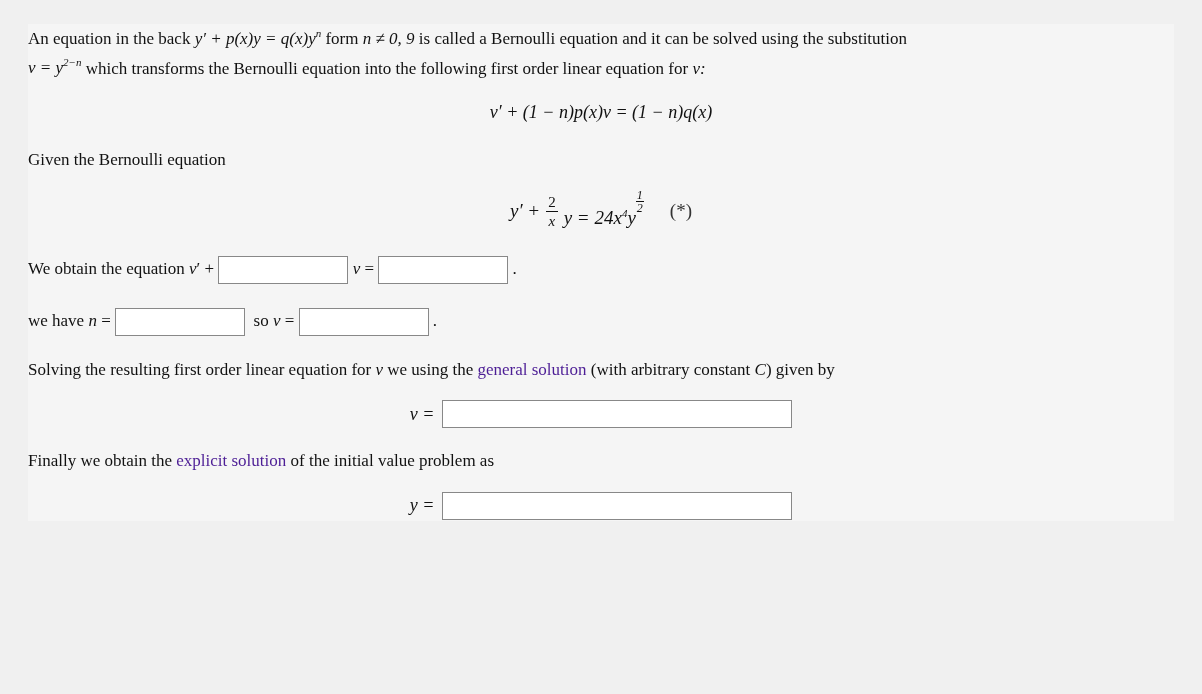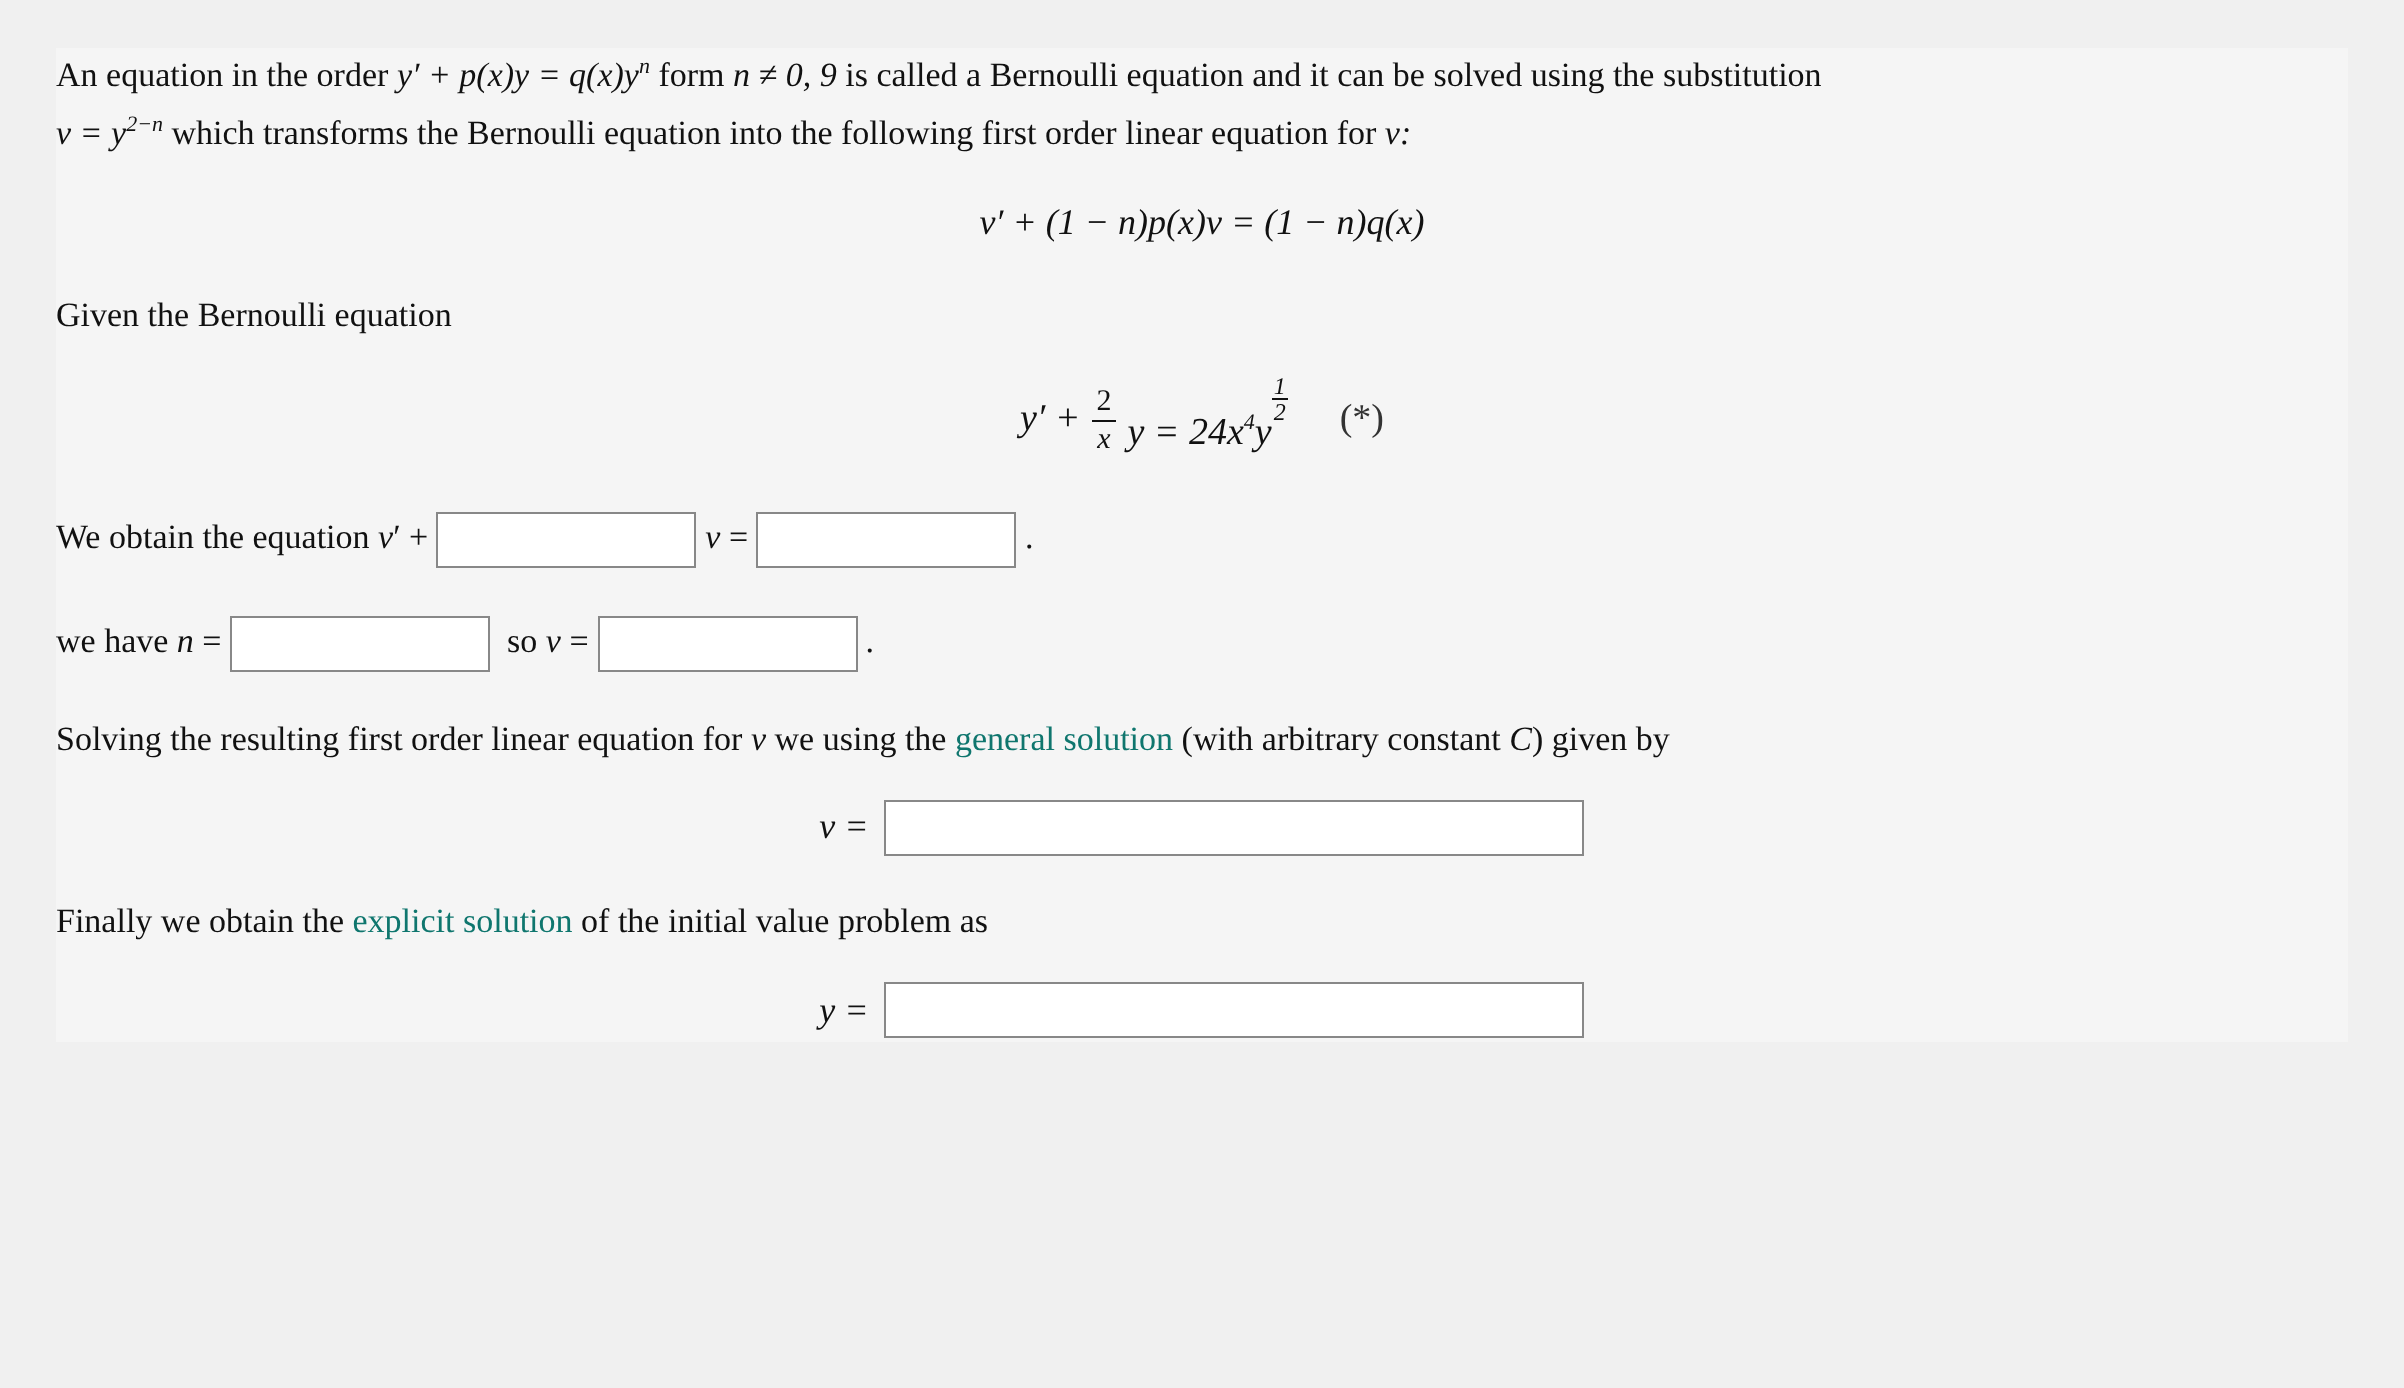--- a/index.html
+++ b/index.html
@@ -79,40 +79,40 @@
       line-height: 2;
     }
 
     .star {
       font-style: normal;
       margin-left: 20px;
       color: #333;
     }
 
     .blue-text {
-      color: #0f766e;
+      color: #4c1d95;
     }
 
     .bernoulli-given {
       display: flex;
       align-items: center;
       justify-content: center;
       gap: 6px;
       margin: 10px 0 18px 0;
       font-size: 19px;
       position: relative;
     }
   </style>
 </head>
 <body>
 
 <div class="content">
 
   <p>
-    <span>An equation in the order </span><em>y′ + p(x)y = q(x)y<sup>n</sup></em><span> form </span><em>n ≠ 0, 9</em><span> is called a Bernoulli equation and it can be solved using the substitution</span><br>
+    <span>An equation in the back </span><em>y′ + p(x)y = q(x)y<sup>n</sup></em><span> form </span><em>n ≠ 0, 9</em><span> is called a Bernoulli equation and it can be solved using the substitution</span><br>
     <em>v = y<sup>2−n</sup></em><span> which transforms the Bernoulli equation into the following first order linear equation for </span><em>v:</em>
   </p>
 
   <div class="math-block">
     <em>v′ + (1 − n)p(x)v = (1 − n)q(x)</em>
   </div>
 
   <p>
     <span>Given the Bernoulli equation</span>
   </p>

